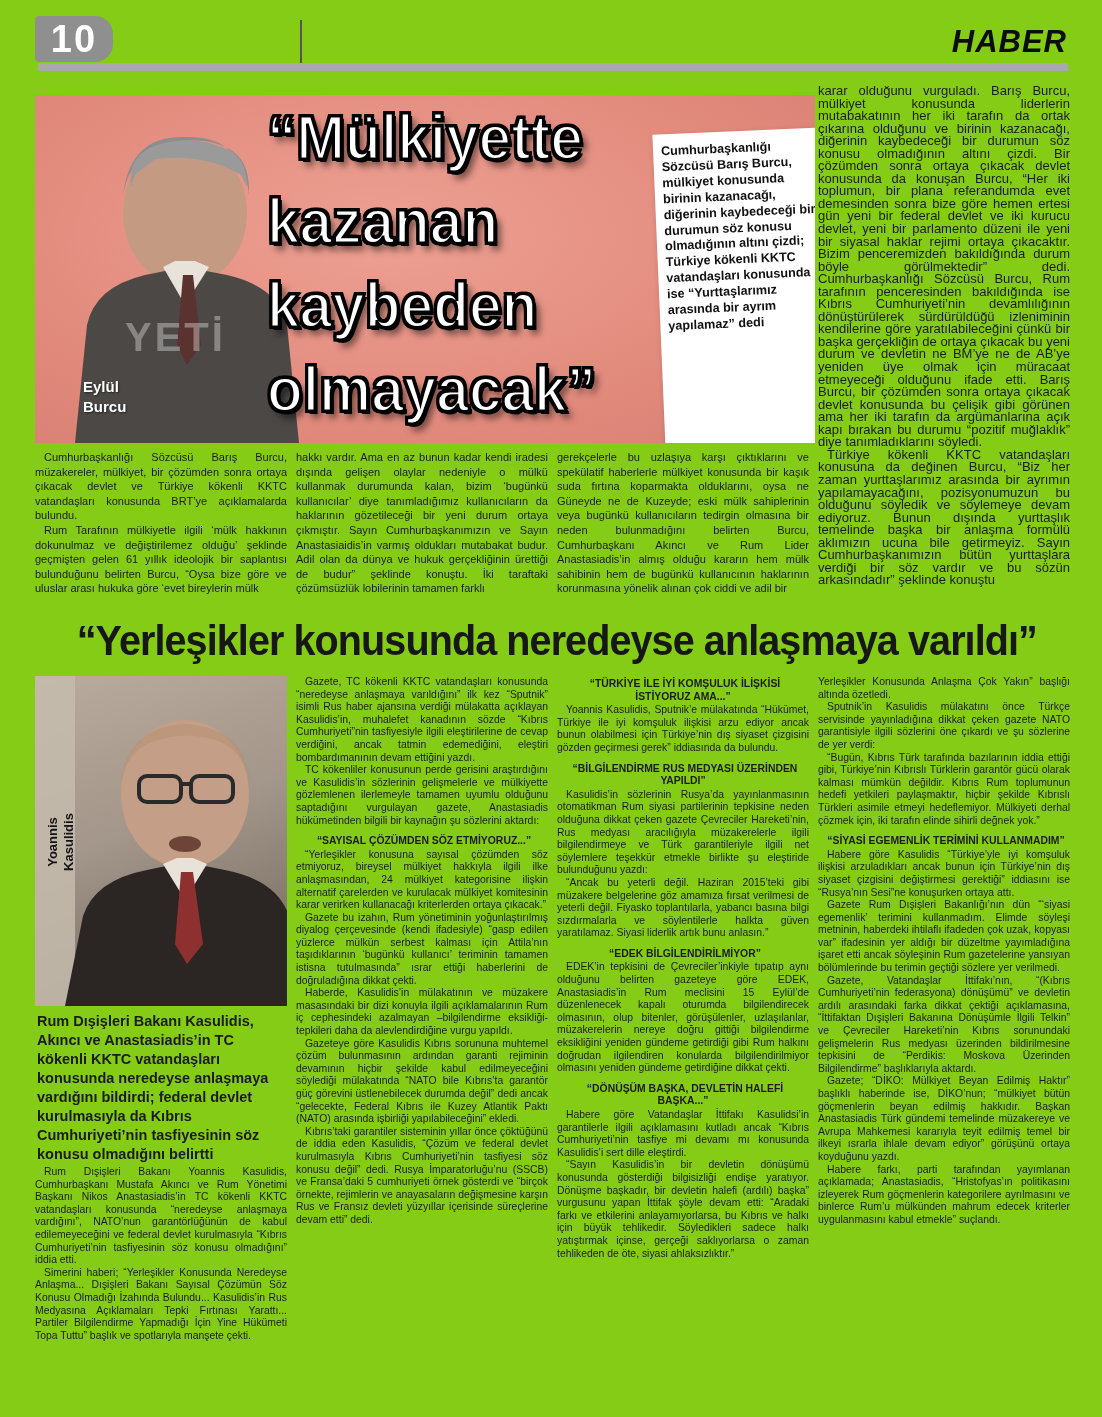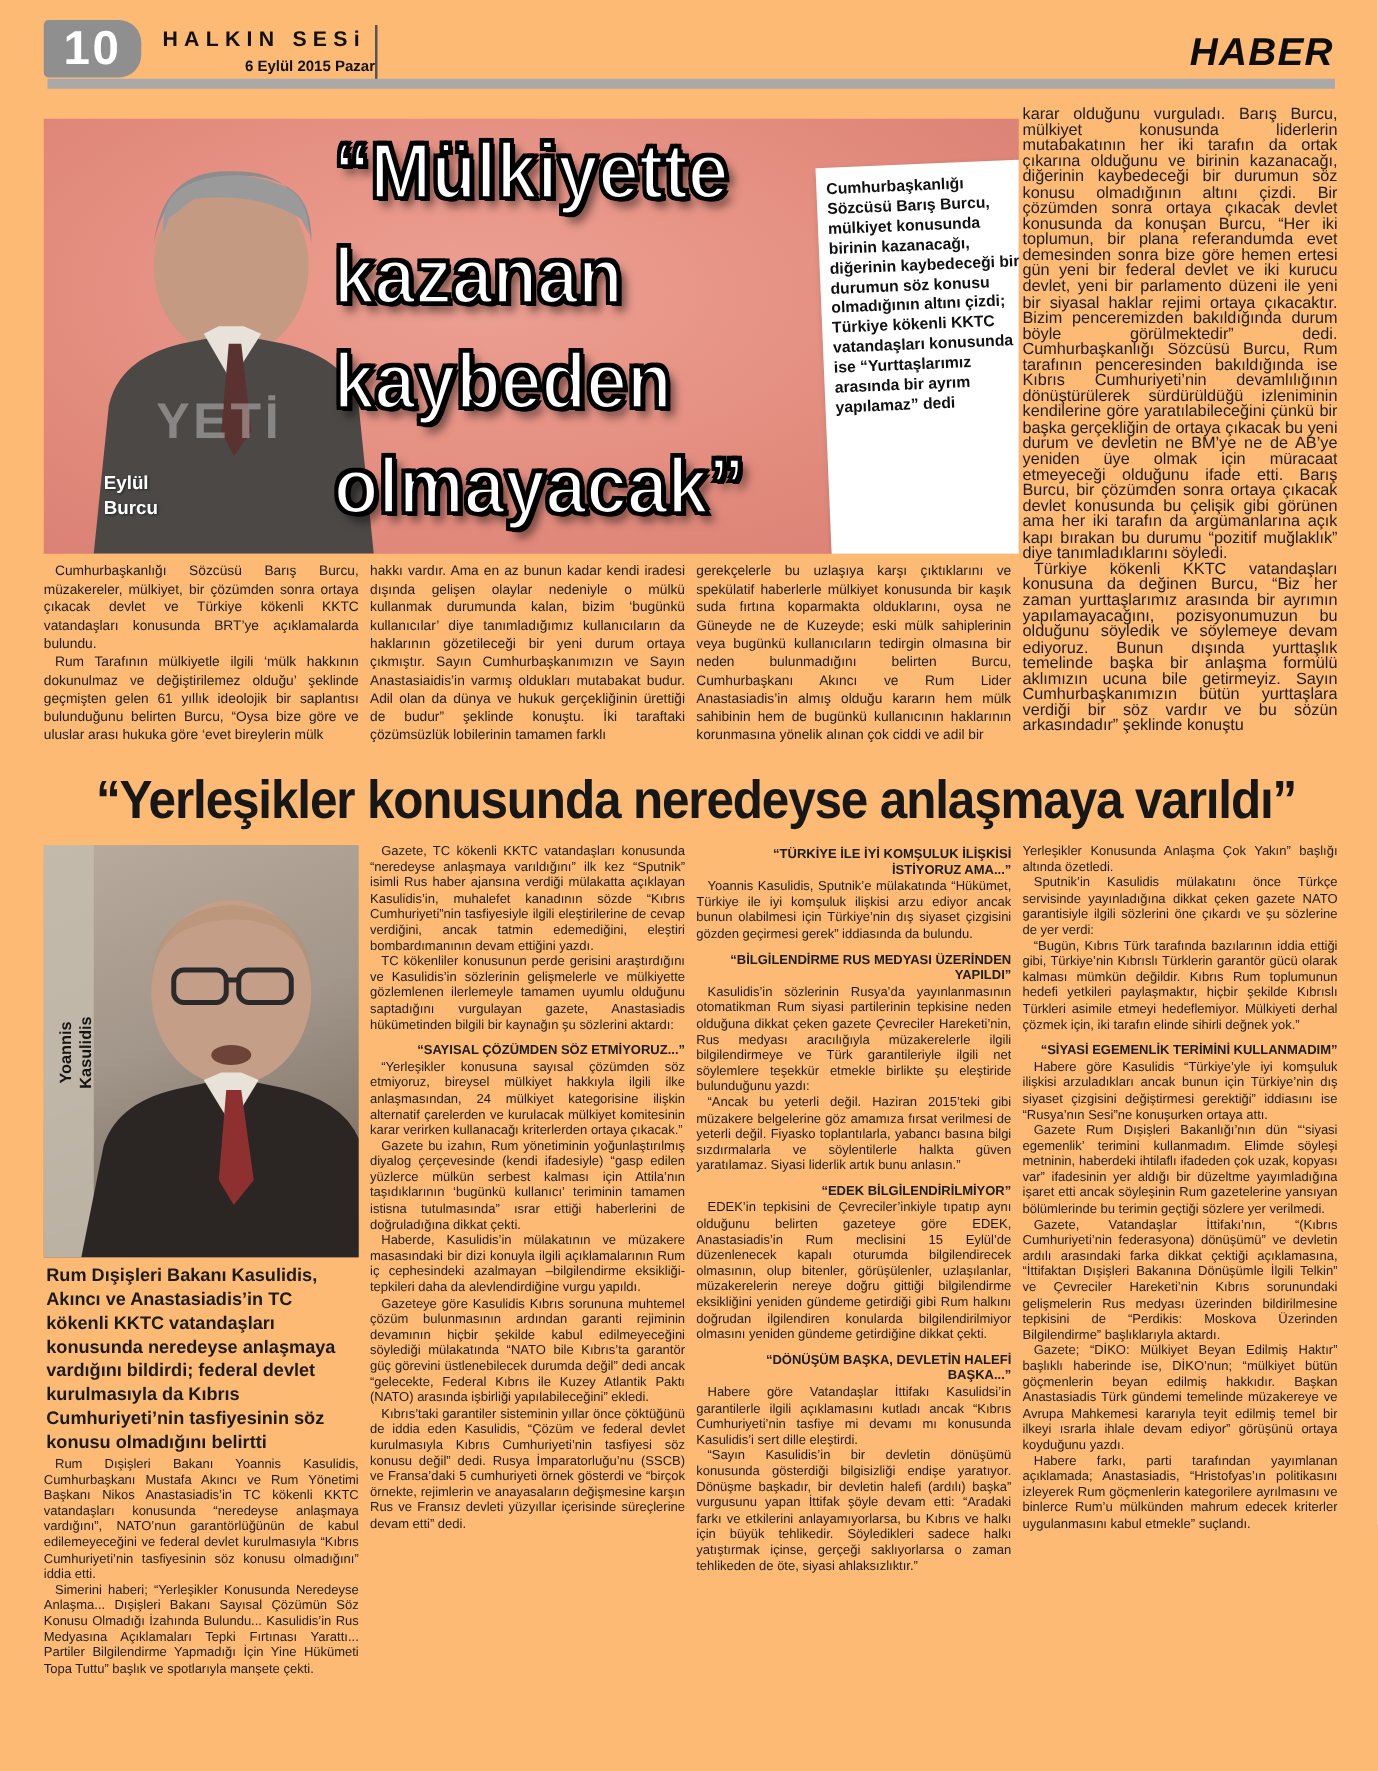--- a/index.html
+++ b/index.html
@@ -1,16 +1,16 @@
 <!DOCTYPE html>
 <html lang="tr"><head>
 <meta charset="utf-8">
 <style>
   html,body{margin:0;padding:0;background:#e9e9e9;}
-  .page{position:relative;width:1102px;height:1417px;background:#fdba74;overflow:hidden;
+  .page{position:relative;width:1102px;height:1417px;background:#84cc16;overflow:hidden;
         font-family:"Liberation Sans","DejaVu Sans",sans-serif;color:#1c1c1c;}
   
   .pagenum-box{position:absolute;left:35px;top:16px;width:78px;height:46px;background:#8f8f8f;
         border-radius:4px 18px 18px 4px;display:flex;align-items:center;justify-content:center;}
   .pagenum{color:#fff;font-size:38px;font-weight:700;letter-spacing:2px;line-height:1;}
   .masthead-block{position:absolute;left:130px;top:22px;width:170px;}
   .masthead{font-size:17px;font-weight:700;letter-spacing:5px;color:#111;}
   .mast-date{font-size:12px;font-weight:700;text-align:right;margin-top:4px;color:#111;}
   .mast-divider{position:absolute;left:300px;top:20px;width:2px;height:44px;background:#555;}
   .section-label{position:absolute;right:35px;top:24px;font-size:31px;font-weight:900;
@@ -50,33 +50,29 @@
         text-align:center;width:120px;}
   .a2-intro{position:absolute;left:37px;top:1012px;width:250px;height:152px;overflow:hidden;
         font-size:14.5px;font-weight:700;line-height:19px;color:#1b1b1b;}
   .a2-body{position:absolute;top:676px;width:252px;height:741px;overflow:hidden;
         font-size:10.4px;line-height:12.6px;}
   .a2-c1{left:35px;top:1166px;height:251px;}
   .a2-c2{left:296px;} .a2-c3{left:557px;} .a2-c4{left:818px;}
   
   .bp{margin:0;text-indent:9px;text-align:justify;}
   .noind{text-indent:0;}
-  .subhead{margin:8px 0 1px 0;font-weight:700;text-align:right;text-indent:4px;}
+  .subhead{margin:8px 0 1px 0;font-weight:700;text-align:center;text-indent:4px;}
 </style>
 </head>
 <body>
 
 <div class="page">
 
   <div class="pagenum-box">
     <span class="pagenum">10</span>
-  </div>
-  <div class="masthead-block">
-    <div class="masthead">HALKIN SESi</div>
-    <div class="mast-date">6 Eylül 2015 Pazar</div>
   </div>
   <div class="mast-divider"></div>
   <div class="section-label">HABER</div>
   <div class="header-bar"></div>
 
   <div class="photo1">
     <svg width="320" height="348" viewBox="0 0 320 348">
       <ellipse cx="150" cy="118" rx="62" ry="72" fill="#c59a83"></ellipse>
       <path d="M88 100 Q95 40 150 42 Q208 40 214 100 Q215 70 200 58 Q175 38 125 50 Q95 62 88 100 Z" fill="#8d8d8d"></path>
       <path d="M96 92 Q92 60 122 50 Q160 38 196 56 Q212 66 212 92 L206 80 Q170 58 120 64 L100 80 Z" fill="#9a9a9a"></path>

